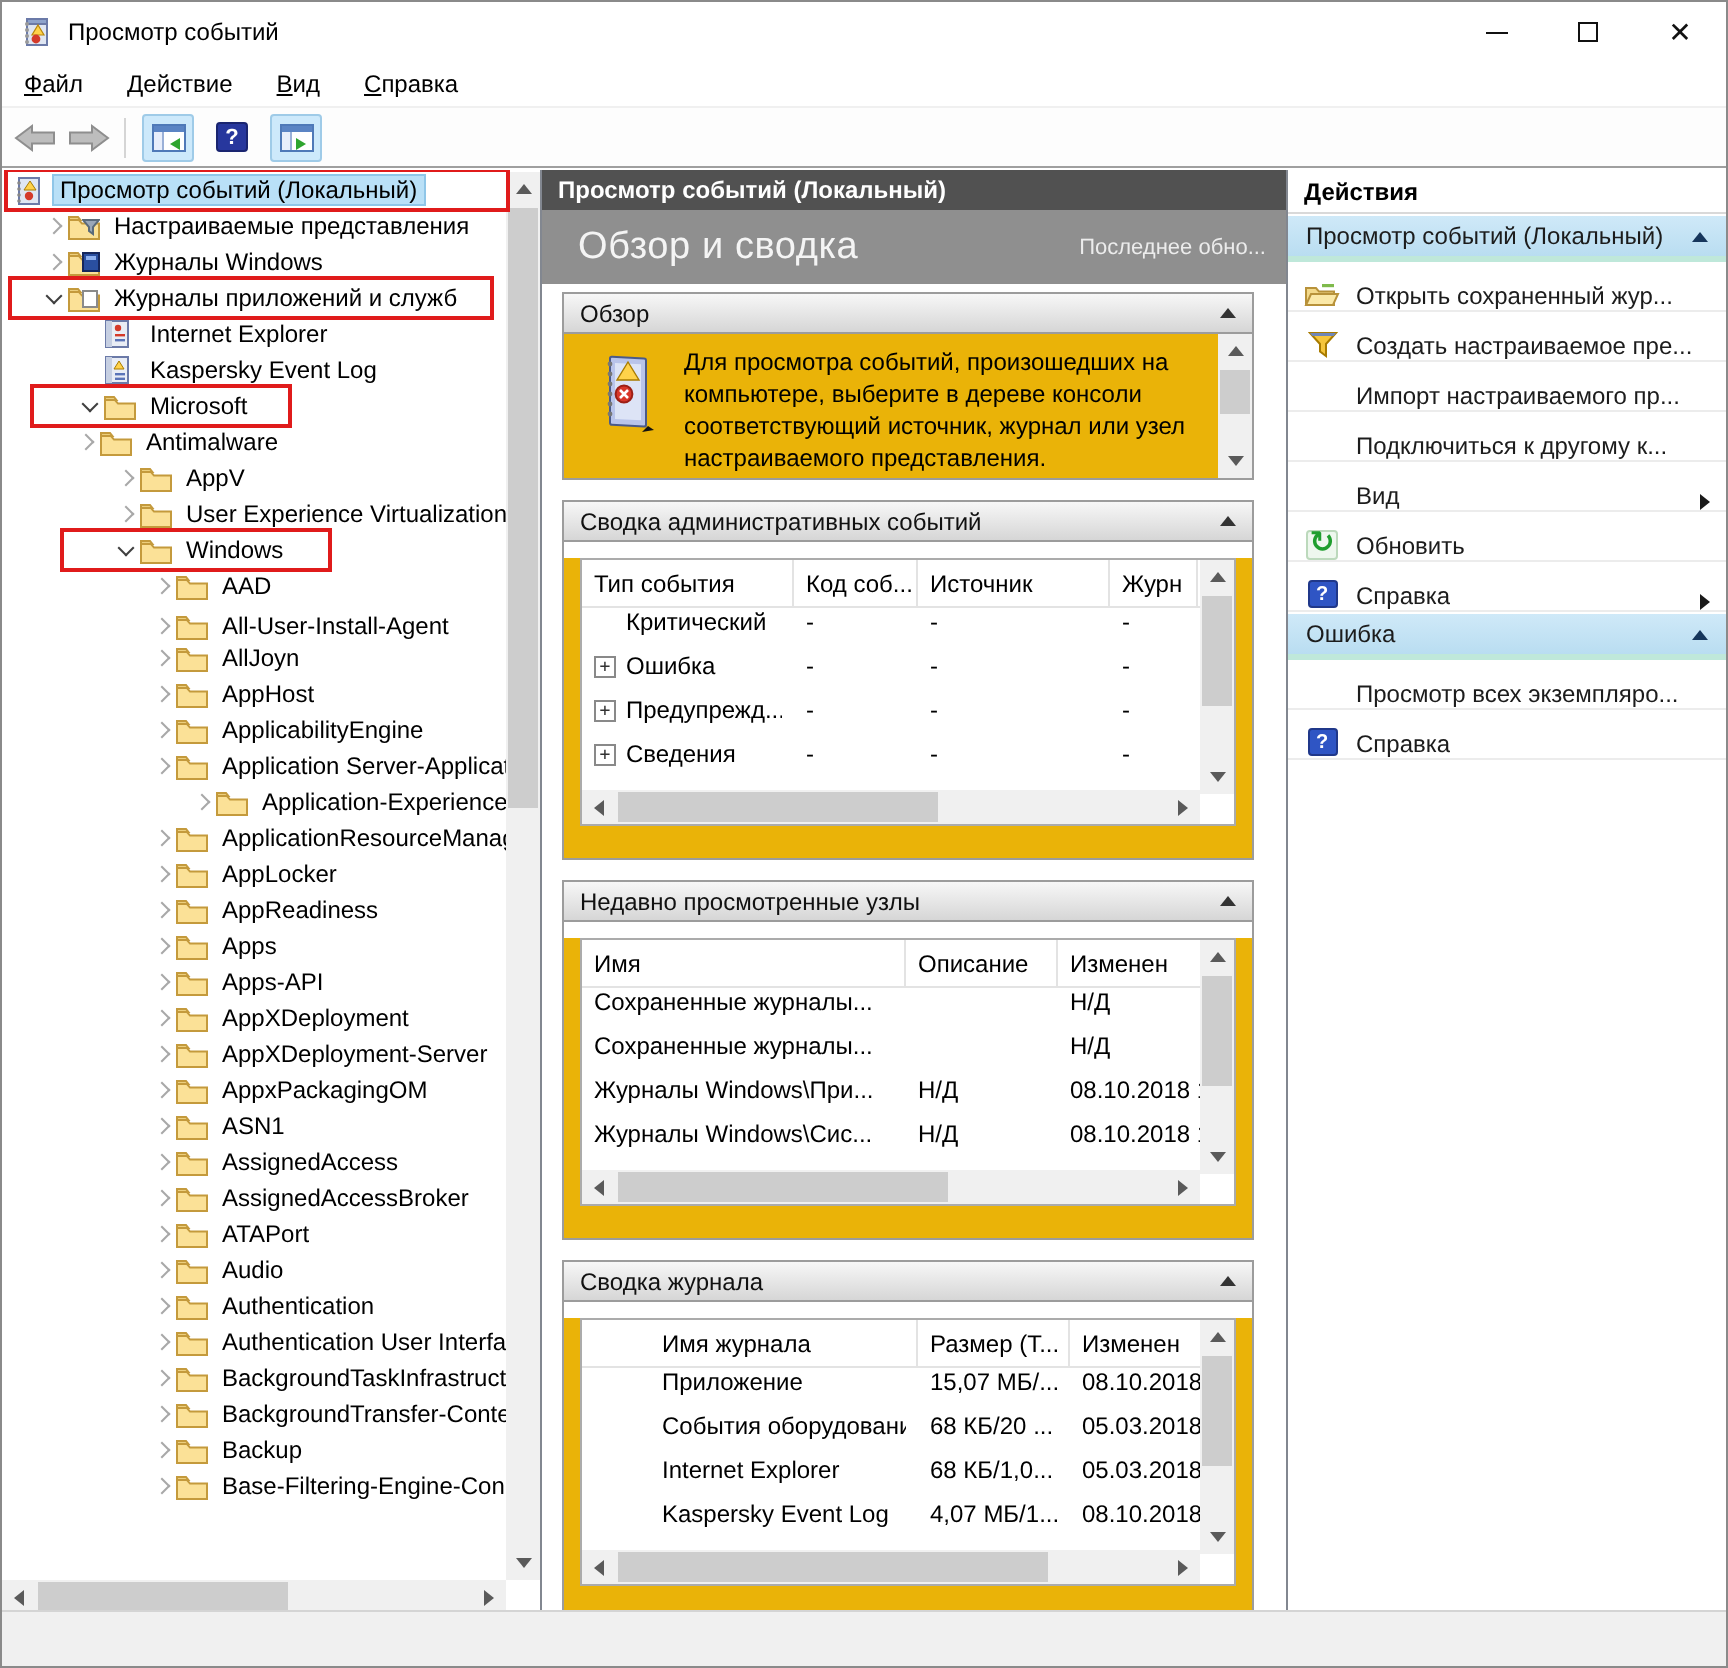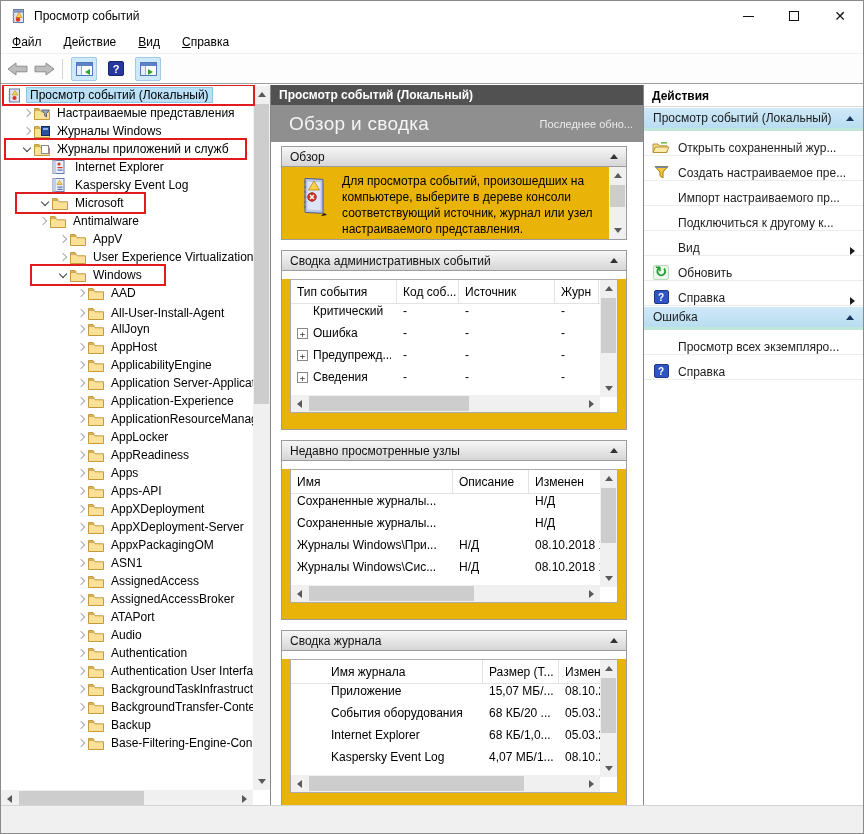--- a/index.html
+++ b/index.html
@@ -91,21 +91,21 @@
   .plus{flex:none;width:11px;height:11px;border:1px solid #898989;background:#fff;color:#333;font:9px/10px "DejaVu Sans Mono",monospace;text-align:center;margin-right:5px;}
   .noplus{flex:none;width:16px;}
   .fcell{display:flex;align-items:center;overflow:hidden;}
   .tbl-vsb{top:0;right:0;height:117px;}
   .tbl-vsb .sb-thumb{left:1px;right:1px;top:18px;height:55px;}
   .tbl-hsb{left:0;bottom:0;right:17px;}
   .tbl-hsb .sb-thumb{top:1px;bottom:1px;}
   
   .tbl-admin .c0{width:106px;} .tbl-admin .c1{width:62px;} .tbl-admin .c2{width:96px;} .tbl-admin .c3{width:44px;}
   .tbl-recent .c0{width:162px;} .tbl-recent .c1{width:76px;} .tbl-recent .c2{width:90px;}
-  .tbl-log .c0{width:192px;padding-left:40px;} .tbl-log .c1{width:76px;} .tbl-log .c2{width:90px;}
+  .tbl-log .c0{width:168px;padding-left:40px;} .tbl-log .c1{width:76px;} .tbl-log .c2{width:90px;}
   .tbl-admin-hthumb{left:18px;width:160px;}
   .tbl-recent-hthumb{left:18px;width:165px;}
   .tbl-log-hthumb{left:18px;width:215px;}
 
   
   .a-title{height:22px;display:flex;align-items:center;padding-left:8px;font-size:12px;font-weight:bold;color:#000;border-bottom:1px solid #d9d9d9;background:#fff;}
   .a-group-head{height:23px;background:linear-gradient(#cfe9f8,#b9ddf1);border-bottom:3px solid #bfe8da;display:flex;align-items:center;padding:0 9px;font-size:12px;color:#1c1c1c;margin-top:1px;}
   .a-group-head .tri-up{margin-left:auto;border-bottom-color:#16365c;}
   .a-item{height:25px;display:flex;align-items:flex-end;border-bottom:1px solid #ececec;font-size:12px;color:#1c1c1c;padding-right:8px;}
   .a-item .aicon{flex:none;width:20px;height:16px;margin-left:7px;display:flex;align-items:center;justify-content:center;}
@@ -370,21 +370,21 @@
           <div class="tree-row" style="padding-left: 74px;">
             <span class="exp exp-c"></span>
             <span class="ticon">
               <svg width="16" height="13" viewBox="0 0 16 13">
                 <path d="M0.5 3 L5.5 3 L7 4.8 L15.5 4.8 L15.5 12.5 L0.5 12.5 Z" fill="#fbe197" stroke="#c49a3c"></path>
                 <path d="M0.5 3 L0.5 1.5 L5 1.5 L6.2 3 Z" fill="#eccf7e" stroke="#c49a3c"></path>
               </svg>
             </span>
             <span class="tlabel">Application Server-Applicat</span>
           </div>
-          <div class="tree-row" style="padding-left: 74px;">
+          <div class="tree-row" style="padding-left: 94px;">
             <span class="exp exp-c"></span>
             <span class="ticon">
               <svg width="16" height="13" viewBox="0 0 16 13">
                 <path d="M0.5 3 L5.5 3 L7 4.8 L15.5 4.8 L15.5 12.5 L0.5 12.5 Z" fill="#fbe197" stroke="#c49a3c"></path>
                 <path d="M0.5 3 L0.5 1.5 L5 1.5 L6.2 3 Z" fill="#eccf7e" stroke="#c49a3c"></path>
               </svg>
             </span>
             <span class="tlabel">Application-Experience</span>
           </div>
           <div class="tree-row" style="padding-left: 74px;">

